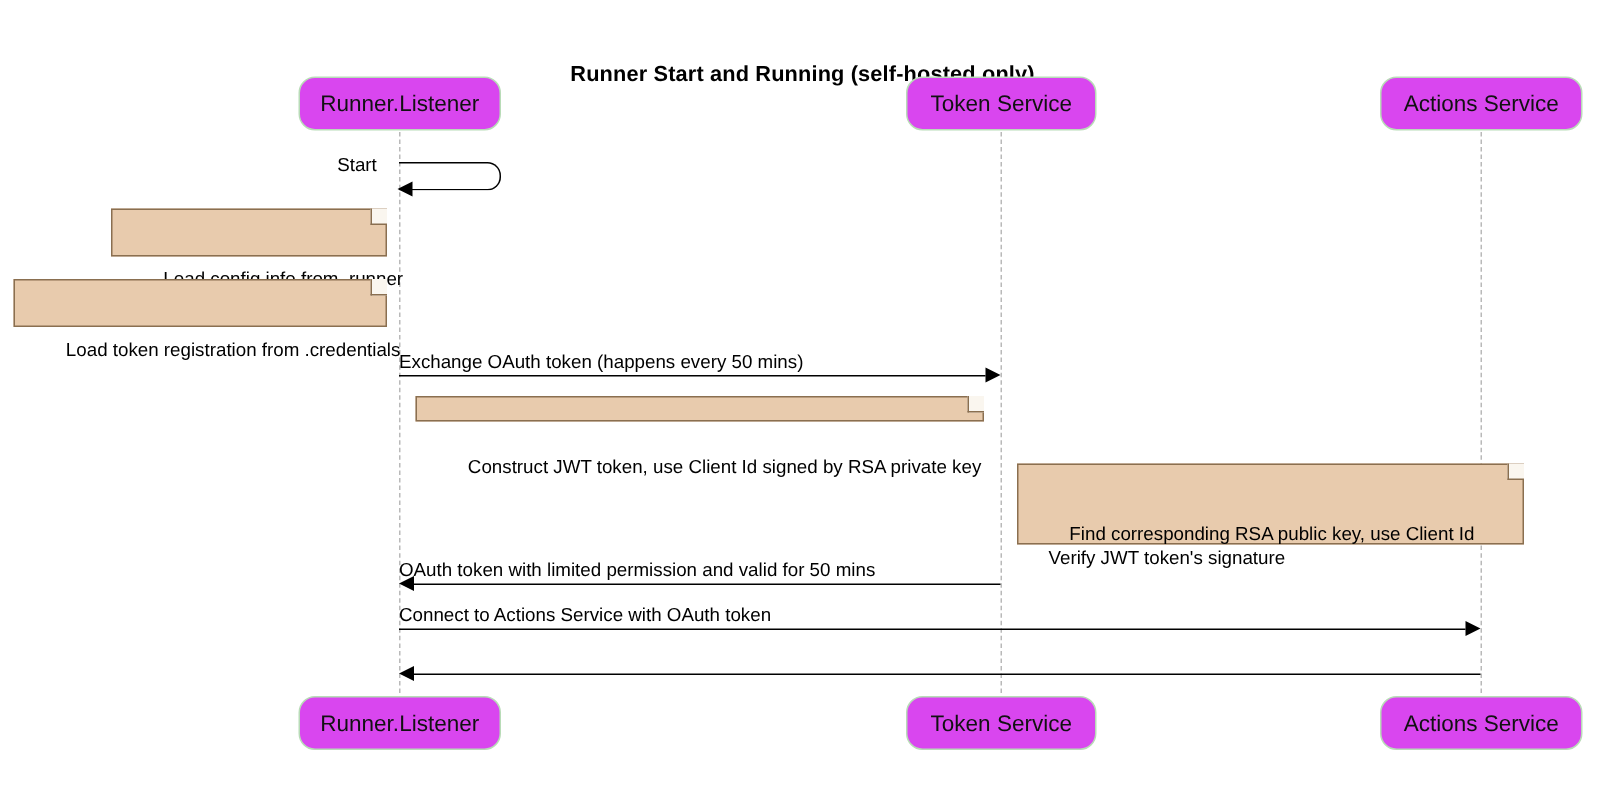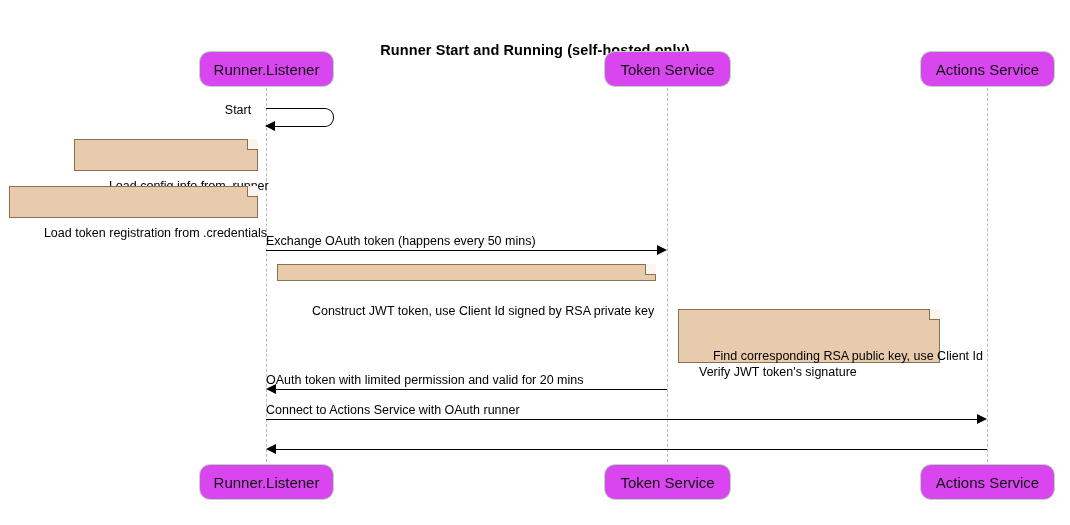--- a/index.html
+++ b/index.html
@@ -156,31 +156,31 @@
 
   <div class="msg-label" style="left:266px; top:234px; width:401px;">Exchange OAuth token (happens every 50 mins)</div>
   <div class="msg-line" style="left:266px; top:250px; width:391px;"></div>
   <div class="arrow-right" style="left:657px; top:245px;"></div>
 
   <div class="note" style="left:277px; top:264px; width:379px; height:17px;">
     <span class="fold"></span>
     <span>Construct JWT token, use Client Id signed by RSA private key</span>
   </div>
 
-  <div class="note" style="left:678px; top:309px; width:262px; height:54px;">
+  <div class="note" style="left:678px; top:309px; width:338px; height:54px;">
     <span class="fold"></span>
     <span>Find corresponding RSA public key, use Client Id
 Verify JWT token's signature</span>
   </div>
 
-  <div class="msg-label" style="left:266px; top:373px; width:401px;">OAuth token with limited permission and valid for 20 mins</div>
+  <div class="msg-label" style="left:266px; top:373px; width:401px;">OAuth token with limited permission and valid for 50 mins</div>
   <div class="msg-line" style="left:276px; top:389px; width:391px;"></div>
   <div class="arrow-left" style="left:266px; top:384px;"></div>
 
-  <div class="msg-label" style="left:266px; top:403px; width:721px;">Connect to Actions Service with OAuth runner</div>
+  <div class="msg-label" style="left:266px; top:403px; width:721px;">Connect to Actions Service with OAuth token</div>
   <div class="msg-line" style="left:266px; top:419px; width:711px;"></div>
   <div class="arrow-right" style="left:977px; top:414px;"></div>
 
   <div class="msg-line" style="left:276px; top:449px; width:711px;"></div>
   <div class="arrow-left" style="left:266px; top:444px;"></div>
 
   <div class="participant" style="left:199px; top:464px; width:135px;">
     <span>Runner.Listener</span>
   </div>
   <div class="participant" style="left:604px; top:464px; width:127px;">

